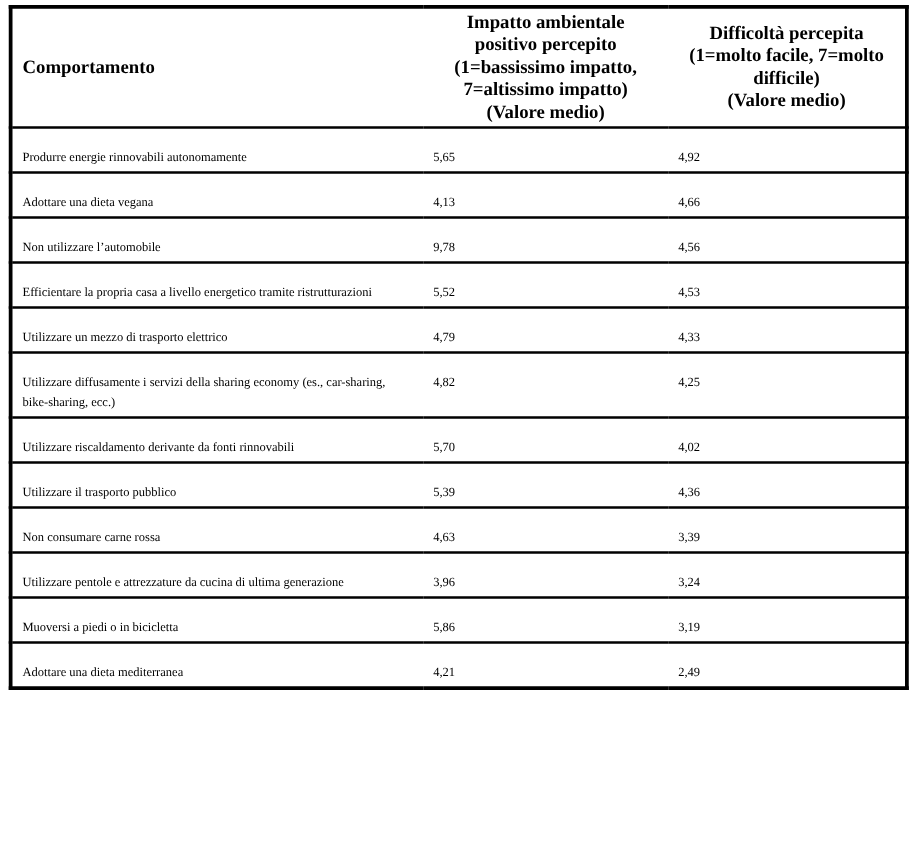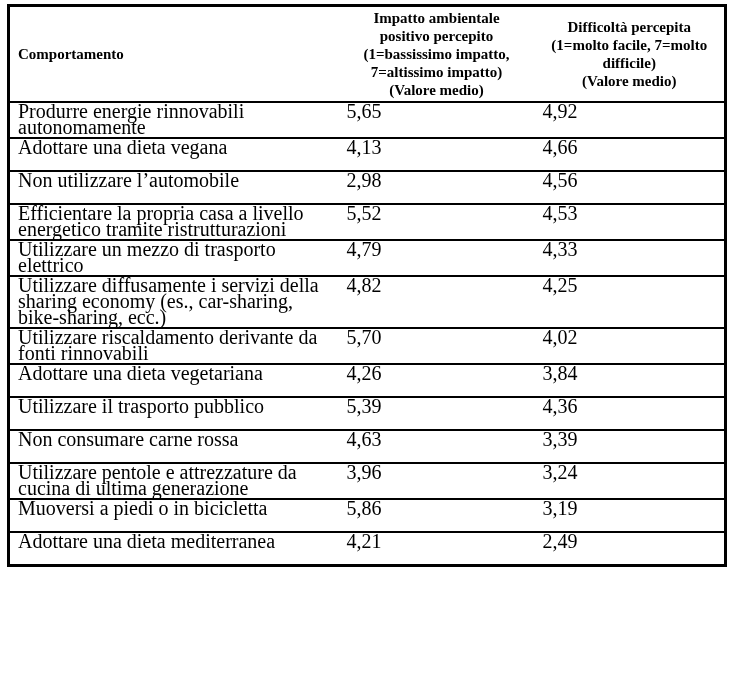--- a/index.html
+++ b/index.html
@@ -44,24 +44,24 @@
   }
   th.h-impact, th.h-difficulty {
     text-align: center;
     vertical-align: middle;
     white-space: pre-line;
   }
 
   tbody td {
     border-top: 2px solid #000000;
     vertical-align: top;
-    font-size: 20px;
+    font-size: 10px;
     line-height: 16px;
     height: 33px;
-    padding: 0 8px 2px 8px;
+    padding: 16px 8px 2px 8px;
   }
   tbody tr:first-child td { border-top: none; }
   td.cell-behavior { text-align: left; }
   td.cell-impact, td.cell-difficulty { }
 </style>
 </head>
 <body>
 
 <div class="page">
   <table class="results">
@@ -90,21 +90,21 @@
           <td class="cell-impact">5,65</td>
           <td class="cell-difficulty">4,92</td>
         </tr>
         <tr>
           <td class="cell-behavior">Adottare una dieta vegana</td>
           <td class="cell-impact">4,13</td>
           <td class="cell-difficulty">4,66</td>
         </tr>
         <tr>
           <td class="cell-behavior">Non utilizzare l’automobile</td>
-          <td class="cell-impact">2,98</td>
+          <td class="cell-impact">9,78</td>
           <td class="cell-difficulty">4,56</td>
         </tr>
         <tr>
           <td class="cell-behavior">Efficientare la propria casa a livello energetico tramite ristrutturazioni</td>
           <td class="cell-impact">5,52</td>
           <td class="cell-difficulty">4,53</td>
         </tr>
         <tr>
           <td class="cell-behavior">Utilizzare un mezzo di trasporto elettrico</td>
           <td class="cell-impact">4,79</td>
@@ -112,25 +112,20 @@
         </tr>
         <tr>
           <td class="cell-behavior">Utilizzare diffusamente i servizi della sharing economy (es., car-sharing, bike-sharing, ecc.)</td>
           <td class="cell-impact">4,82</td>
           <td class="cell-difficulty">4,25</td>
         </tr>
         <tr>
           <td class="cell-behavior">Utilizzare riscaldamento derivante da fonti rinnovabili</td>
           <td class="cell-impact">5,70</td>
           <td class="cell-difficulty">4,02</td>
-        </tr>
-        <tr>
-          <td class="cell-behavior">Adottare una dieta vegetariana</td>
-          <td class="cell-impact">4,26</td>
-          <td class="cell-difficulty">3,84</td>
         </tr>
         <tr>
           <td class="cell-behavior">Utilizzare il trasporto pubblico</td>
           <td class="cell-impact">5,39</td>
           <td class="cell-difficulty">4,36</td>
         </tr>
         <tr>
           <td class="cell-behavior">Non consumare carne rossa</td>
           <td class="cell-impact">4,63</td>
           <td class="cell-difficulty">3,39</td>

